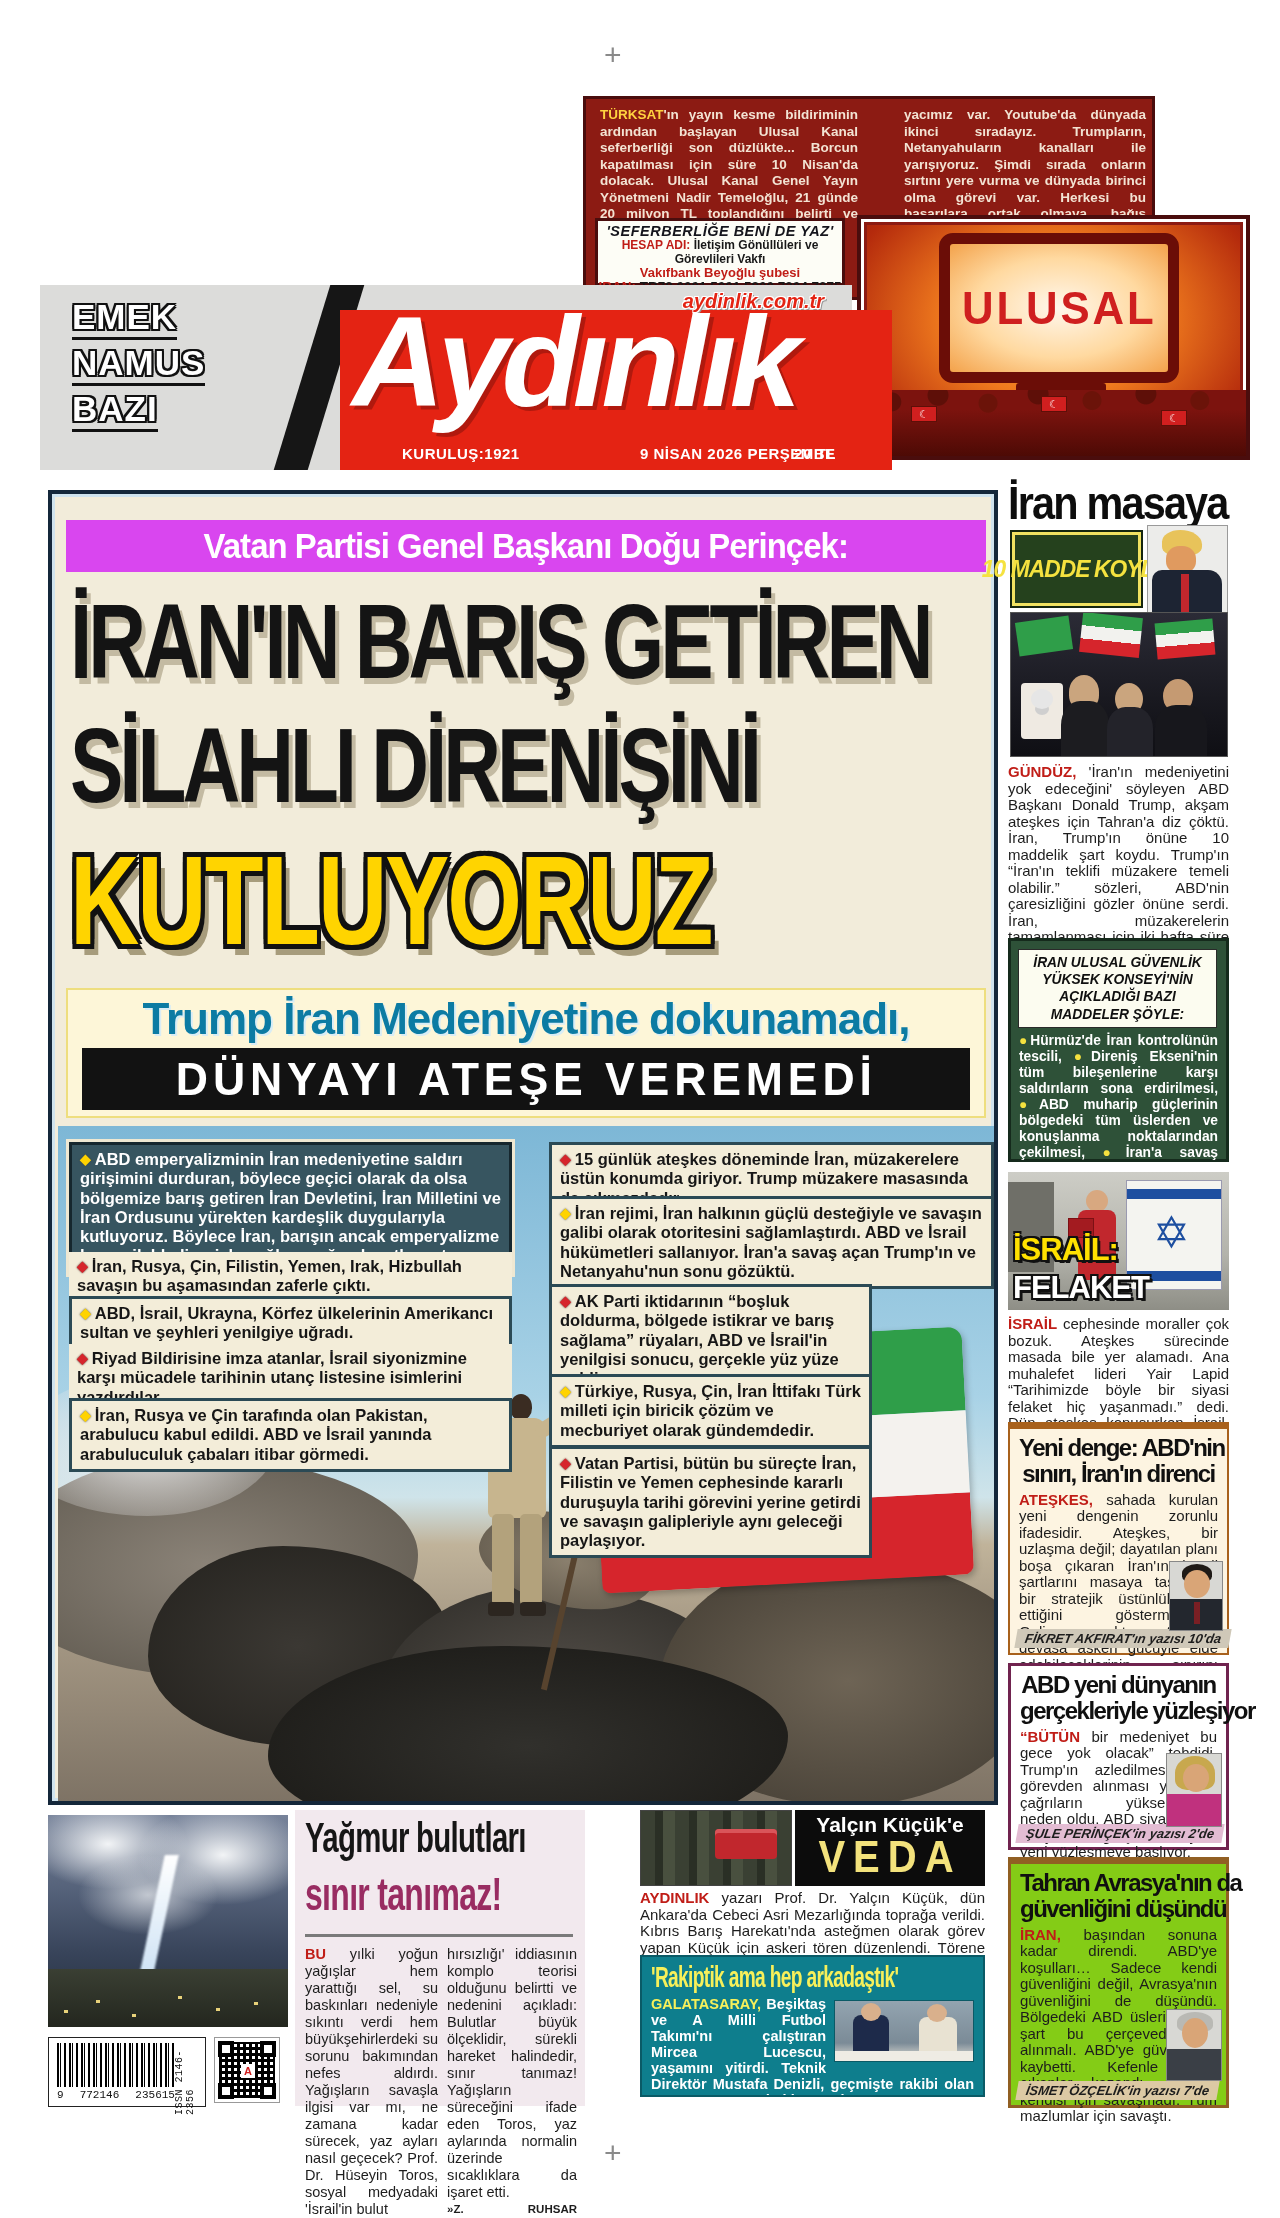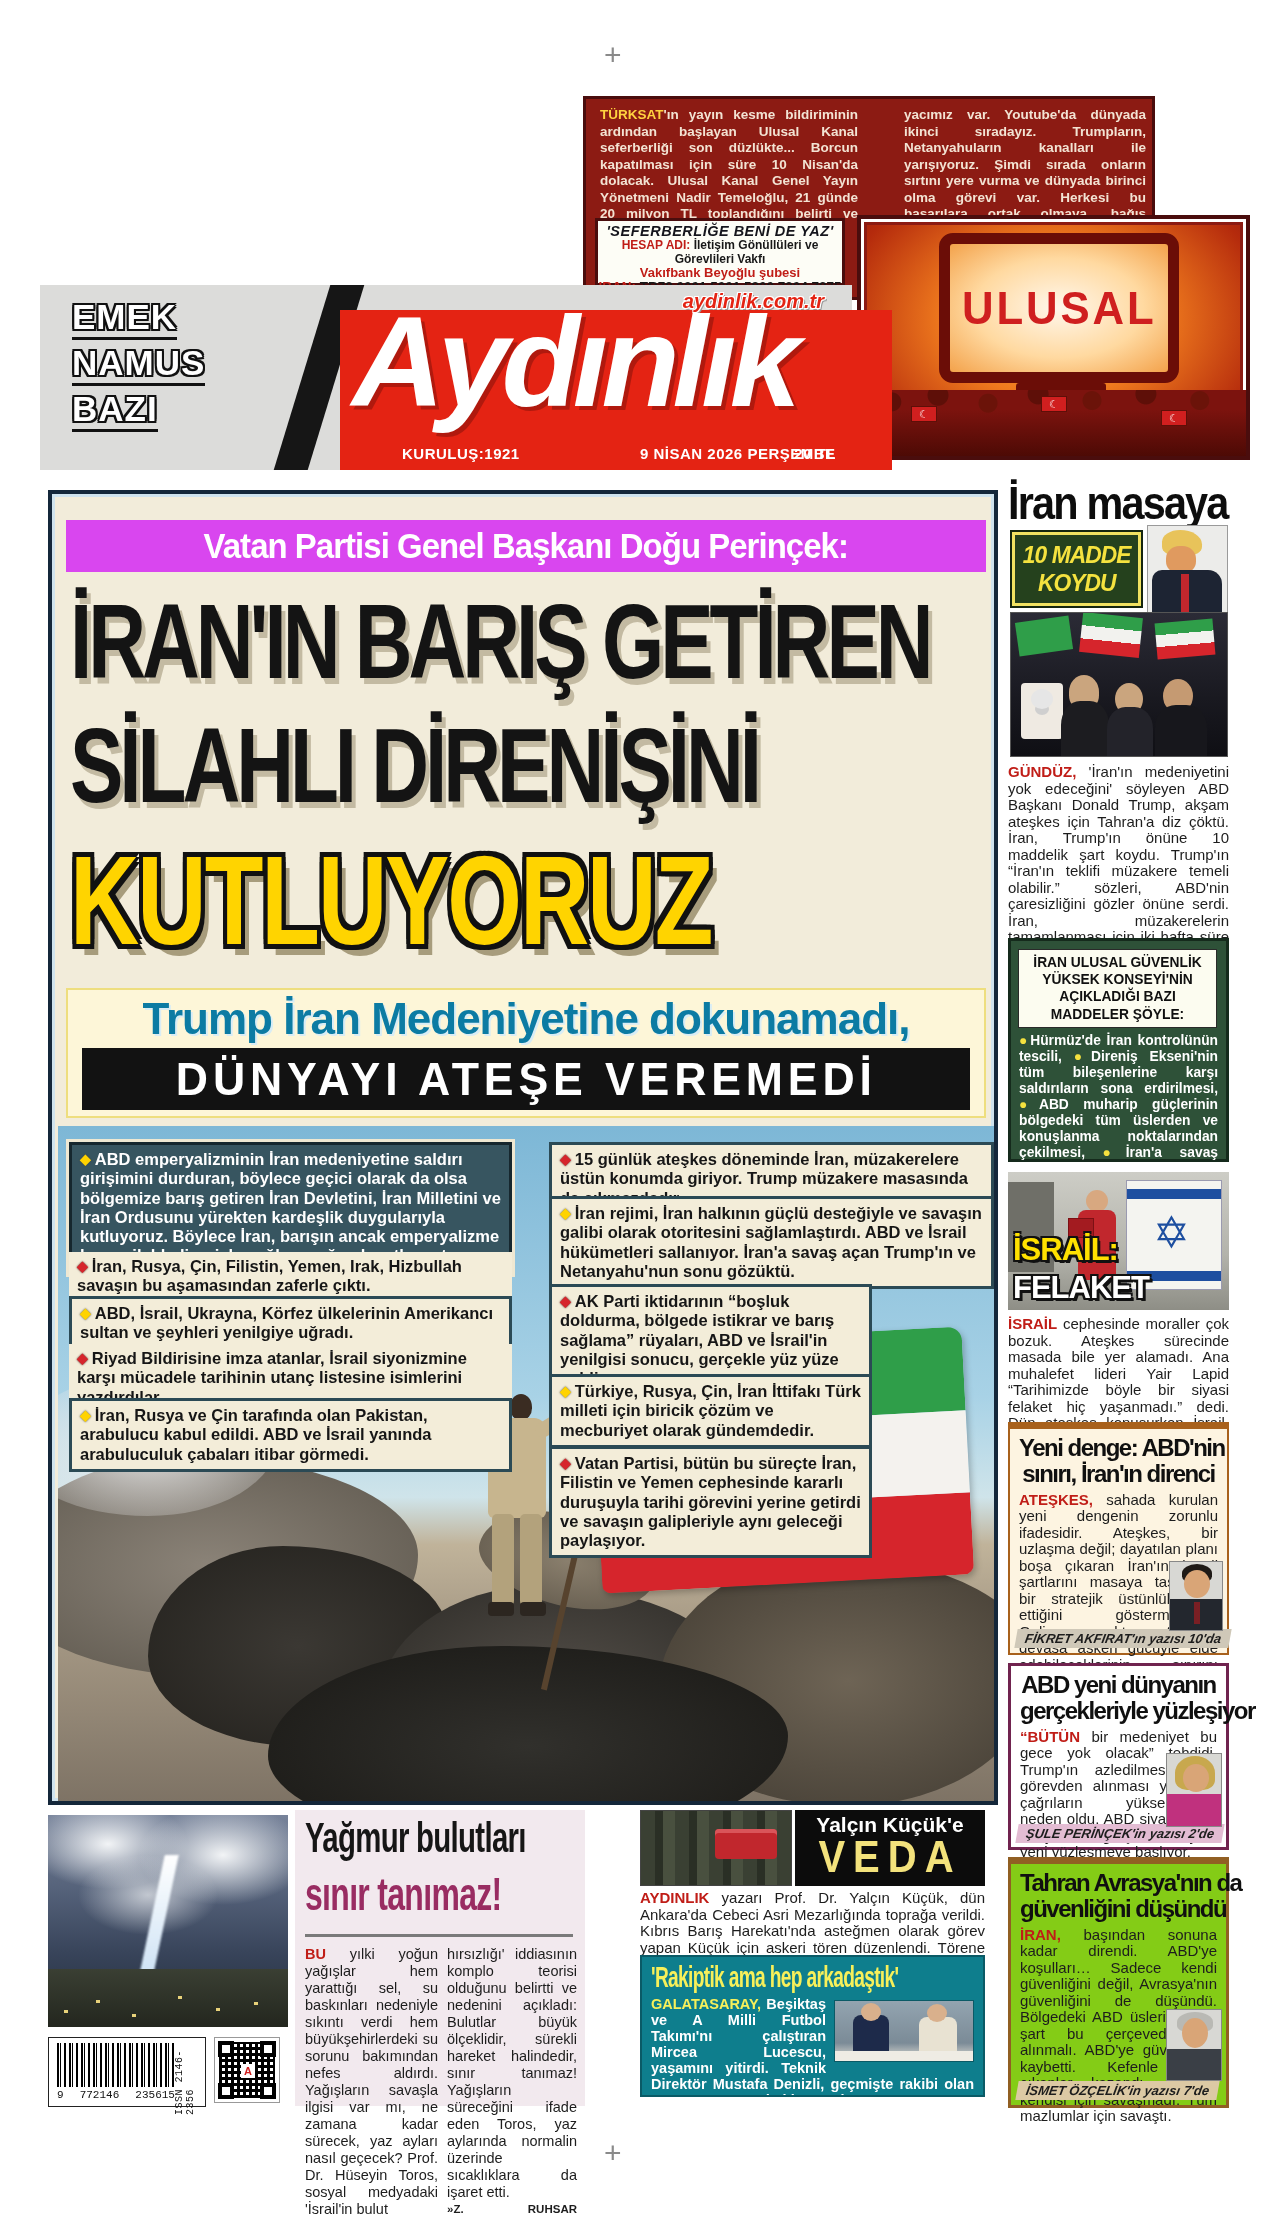--- a/index.html
+++ b/index.html
@@ -80,29 +80,29 @@
   
   .bul{position:absolute;font-weight:bold;font-size:16.5px;line-height:1.17;color:#161616;padding:5px 8px;background:#f3edd9;text-align:left}
   .bul.bordered{border:3px solid #2b4a55}
   .bul.dark{background:#375560;color:#fff;border:3px solid #16272e;box-shadow:0 0 0 3px #efe8d2}
   .dia{font-size:14px;margin-right:4px;vertical-align:1px}
   .dia-y{color:#ffd300;text-shadow:0 0 2px #444}
   .dia-r{color:#d6252c;text-shadow:0 0 2px #400}
 
   
   .sb-head{position:absolute;left:1008px;top:476px;font-weight:bold;color:#0d0d0d;font-size:46px;letter-spacing:-2px;transform:scaleX(0.9);transform-origin:top left;white-space:nowrap}
-  .badge{position:absolute;left:1010px;top:530px;width:133px;height:78px;background:#25411d;border:2px solid #15260f;box-shadow:inset 0 0 0 3px #f1e261;display:flex;flex-direction:column;align-items:center;justify-content:center}
+  .badge{position:absolute;left:1010px;top:530px;width:133px;height:78px;background:#25411d;border:2px solid #15260f;box-shadow:inset 0 0 0 3px #f1e261;display:flex;flex-direction:row;align-items:center;justify-content:center}
   .badge div{color:#f5e23f;font-weight:bold;font-style:italic;font-size:24px;letter-spacing:-1px;line-height:1.15;white-space:nowrap;transform:scaleX(0.95)}
   .trumpphoto{position:absolute;left:1147px;top:525px;width:81px;height:97px;background:#ececea;border:1px solid #9a9a9a;overflow:hidden}
   .crowdphoto{position:absolute;left:1010px;top:612px;width:218px;height:145px;background:linear-gradient(180deg,#2b2b36 0%,#191920 60%,#0f0f14 100%);overflow:hidden;border:1px solid #555}
   .sb-text{position:absolute;left:1008px;width:221px;font-size:15px;line-height:16.5px;color:#1d1d1d;text-align:justify}
   .lead-red{color:#c01d17;font-weight:bold}
   .pref{color:#c01d17;font-weight:bold;white-space:nowrap}
   .greenbox{position:absolute;left:1008px;top:938px;width:221px;height:224px;background:#2e5138;border:3px solid #152a1c}
-  .gb-title{margin:8px 9px 5px 7px;background:#fcfcf0;border:1px solid #2a2a2a;padding:4px 3px;text-align:center;font-size:13.8px;font-weight:bold;color:#101010;line-height:1.25}
+  .gb-title{margin:8px 9px 5px 7px;background:#fcfcf0;border:1px solid #2a2a2a;padding:4px 3px;text-align:center;font-size:13.8px;font-weight:bold;font-style:italic;color:#101010;line-height:1.25}
   .gb-items{padding:0 8px;color:#fff;font-weight:bold;font-size:13.8px;line-height:16px;text-align:justify}
   .gb-dot{color:#f5e23f;margin-right:1px}
   .israilphoto{position:absolute;left:1008px;top:1172px;width:221px;height:138px;background:linear-gradient(180deg,#cdcdc6 0%,#b3b3ab 60%,#8e8e86 100%);overflow:hidden}
   .isr-h{position:absolute;left:5px;font-weight:bold;font-size:31px;letter-spacing:-1px;white-space:nowrap;
     text-shadow:-2px -2px 0 #111,2px -2px 0 #111,-2px 2px 0 #111,2px 2px 0 #111,0 2px 0 #111,0 -2px 0 #111,3px 3px 0 #111}
   .sbox{position:absolute;left:1008px;width:221px;padding:6px 9px}
   .sbox-title{font-weight:bold;color:#101010;font-size:24px;letter-spacing:-1.5px;line-height:1.08;text-align:center;white-space:nowrap}
   .sbox-body{margin-top:5px;font-size:15px;line-height:16.5px;color:#1d1d1d;text-align:justify}
   .byband{display:inline-block;background:#cfc8b8;transform:skewX(-10deg);padding:2px 9px;font-style:italic;font-weight:bold;font-size:13px;color:#1d1d1d;white-space:nowrap}
   .headshot{position:absolute;overflow:hidden;border:1px solid #888;background:#d8d8d4}

